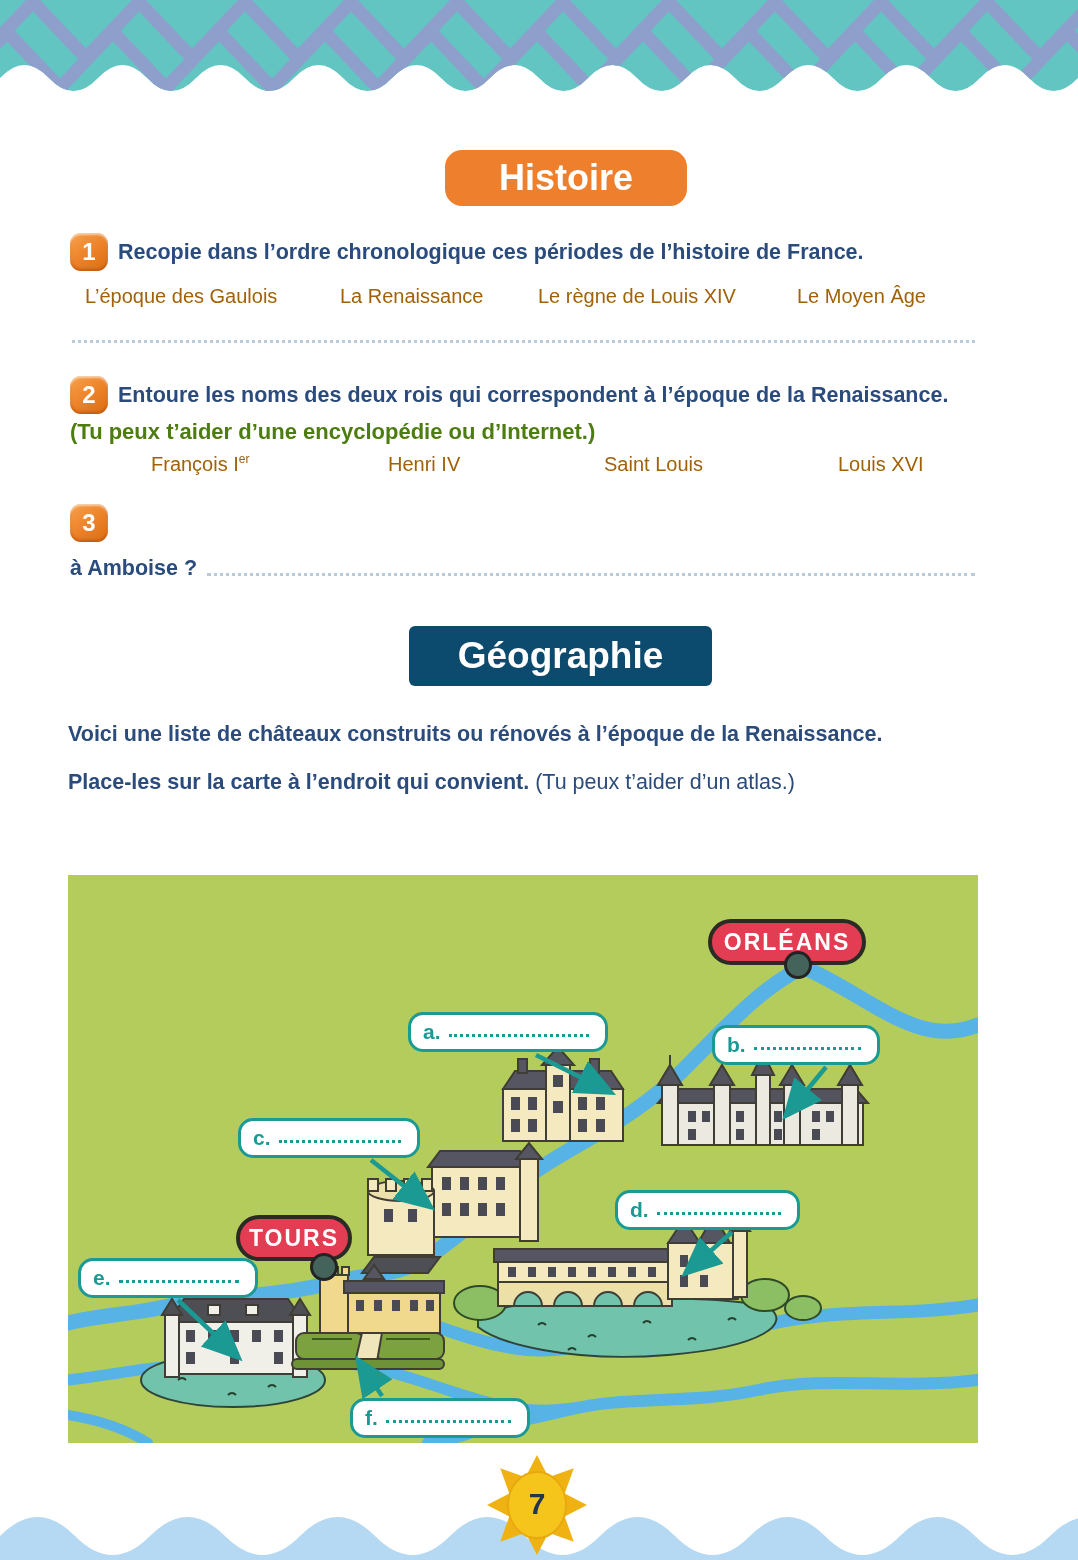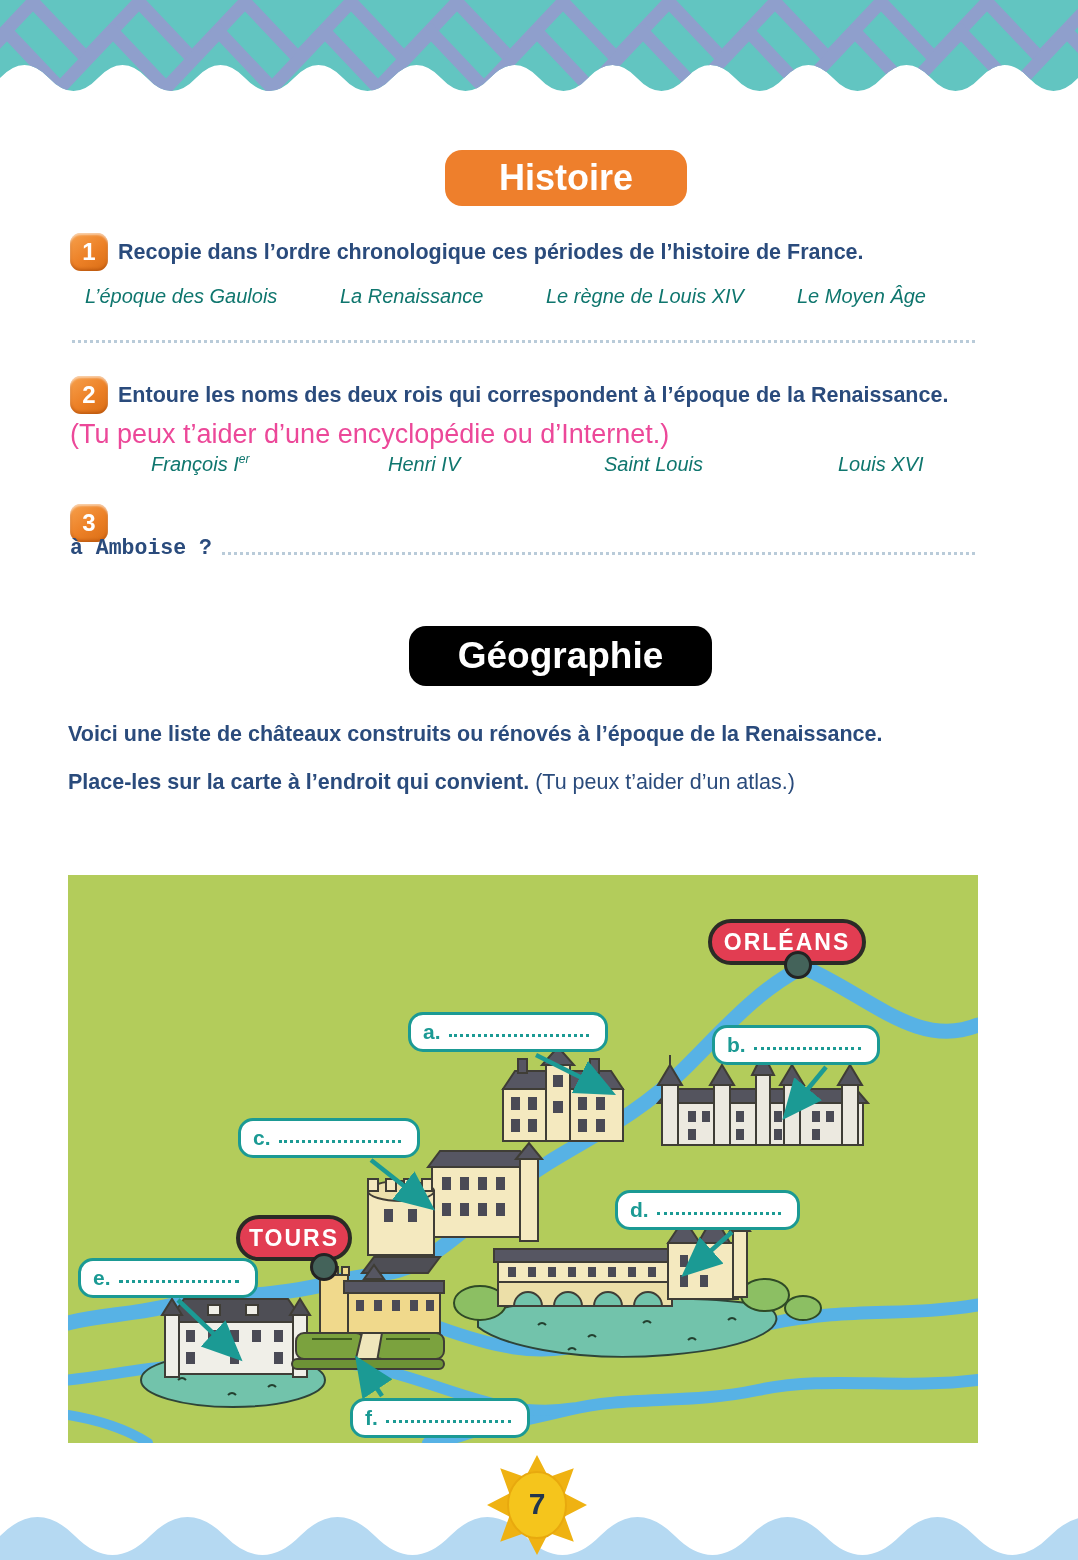--- a/index.html
+++ b/index.html
@@ -3,29 +3,29 @@
 <meta charset="utf-8">
 <style>
   html,body{margin:0;padding:0;background:#fff;}
   .page{position:relative;width:1078px;height:1560px;background:#fff;overflow:hidden;
         font-family:"Liberation Sans",sans-serif;}
   .abs{position:absolute;}
   
   .banner{position:absolute;display:flex;align-items:center;justify-content:center;
           color:#fff;font-weight:bold;border-radius:17px;margin-left:44px;}
   .banner.orange{background:#ee7f2c;}
-  .banner.teal{background:#000000;}
+  .banner.teal{background:#0c4a6e;border-radius:6px;}
   
   .badge{position:absolute;width:38px;height:38px;border-radius:11px;
          background:linear-gradient(145deg,#f7a14d 0%,#ec8026 55%,#d96d15 100%);
          box-shadow:inset 0 2px 2px rgba(255,255,255,.55), inset 0 -2px 3px rgba(150,60,0,.45);
          color:#fff;font-weight:bold;font-size:24px;display:flex;align-items:center;justify-content:center;}
   .qtext{position:absolute;color:#2a4b7c;font-weight:bold;font-size:21.5px;white-space:nowrap;}
-  .hint{position:absolute;color:#ec4899;font-weight:normal;font-size:27px;white-space:nowrap;}
-  .opt{color:#0f766e;font-size:20px;white-space:nowrap;font-style:italic;}
+  .hint{position:absolute;color:#4d7c0f;font-weight:bold;font-size:22px;white-space:nowrap;}
+  .opt{color:#a16207;font-size:20px;white-space:nowrap;}
   .optrow{position:absolute;}
   .optrow .opt{position:absolute;top:0;}
   sup{font-size:12px;}
   .dotline{border-bottom:3px dotted #b9cbd9;}
   .inline-dots{flex:1;border-bottom:3px dotted #b9cbd9;margin-left:10px;transform:translateY(-5px);}
   .q3line2{position:absolute;display:flex;color:#2a4b7c;font-weight:bold;font-size:21.5px;}
   
   .map{position:absolute;left:68px;top:875px;width:910px;height:568px;background:#b3cc5b;}
   .map svg{position:absolute;left:0;top:0;}
   .city-pill{position:absolute;background:#e23d52;border:4px solid #2b2b26;border-radius:999px;
@@ -69,41 +69,41 @@
     <span>Histoire</span>
   </div>
 
   <div class="badge" style="left:70px;top:233px;">
     <span>1</span>
   </div>
   <div class="qtext" style="left:118px;top:240px;">Recopie dans l’ordre chronologique ces périodes de l’histoire de France.</div>
   <div class="optrow" style="left:0;top:285px;width:1078px;height:26px;">
     <span class="opt" style="left:85px;">L’époque des Gaulois</span>
     <span class="opt" style="left:340px;">La Renaissance</span>
-    <span class="opt" style="left:538px;margin-left:8px;">Le règne de Louis XIV</span>
+    <span class="opt" style="left:538px;">Le règne de Louis XIV</span>
     <span class="opt" style="left:797px;">Le Moyen Âge</span>
   </div>
   <div class="abs dotline" style="left:72px;top:330px;width:903px;height:10px;"></div>
 
   <div class="badge" style="left:70px;top:376px;">
     <span>2</span>
   </div>
   <div class="qtext" style="left:118px;top:383px;">Entoure les noms des deux rois qui correspondent à l’époque de la Renaissance.</div>
   <div class="hint" style="left:70px;top:419px;">(Tu peux t’aider d’une encyclopédie ou d’Internet.)</div>
   <div class="optrow" style="left:16px;top:452px;width:1078px;height:28px;">
     <span class="opt" style="left:135px;"><span>François I</span><sup>er</sup></span>
     <span class="opt" style="left:372px;"><span>Henri IV</span><sup></sup></span>
     <span class="opt" style="left:588px;"><span>Saint Louis</span><sup></sup></span>
     <span class="opt" style="left:822px;"><span>Louis XVI</span><sup></sup></span>
   </div>
 
   <div class="badge" style="left:70px;top:504px;">
     <span>3</span>
   </div>
-  <div class="q3line2" style="left:70px;top:536px;width:905px;font-family:Liberation Mono, monospace;">
+  <div class="q3line2" style="left:70px;top:556px;width:905px;">
     <span>à Amboise ?</span>
     <span class="inline-dots"></span>
   </div>
 
   <div class="banner teal" style="left:365px;top:626px;width:303px;height:60px;font-size:37px;">
     <span>Géographie</span>
   </div>
 
   <div class="qtext" style="left:68px;top:722px;">Voici une liste de châteaux construits ou rénovés à l’époque de la Renaissance.</div>
   <div class="qtext" style="left:68px;top:770px;">

